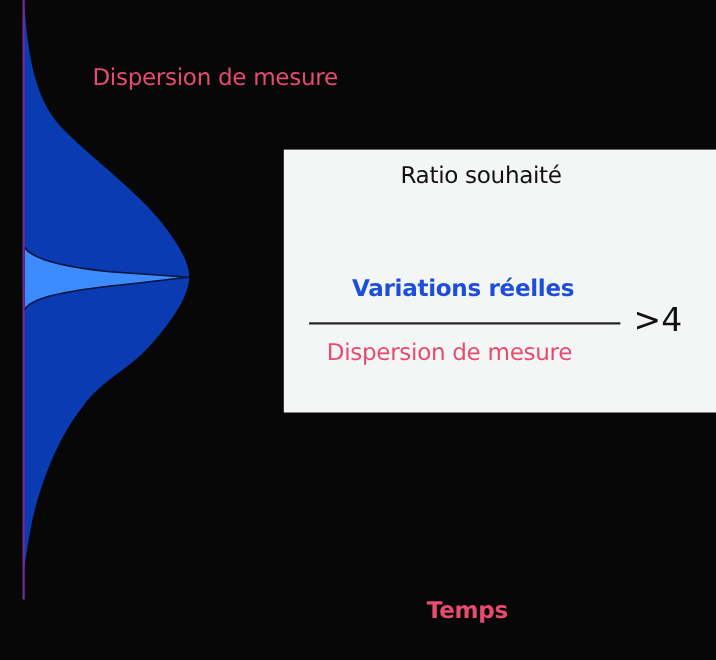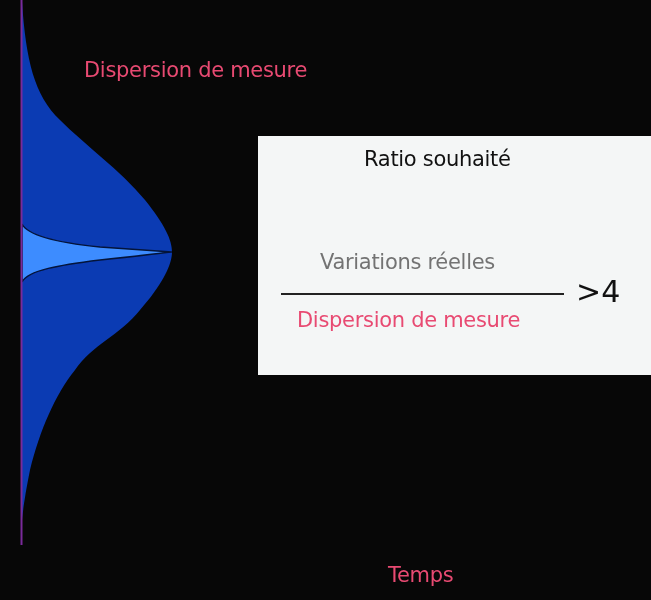--- a/index.html
+++ b/index.html
@@ -8,33 +8,33 @@
       background: #070707;
       position: relative; overflow: hidden;
       font-family: "DejaVu Sans", "Liberation Sans", sans-serif;
     }
     .diagram { position: absolute; left: 0; top: 0; }
     .label-pink {
       position: absolute; color: #e84a72;
       font-size: 21px; letter-spacing: -0.3px; white-space: nowrap;
     }
     .top-label { left: 84px; top: 58px; }
-    .time-label { left: 388px; top: 563px; }
+    .time-label { left: 388px; top: 543px; font-weight: bold; }
     .ratio-box {
       position: absolute; left: 258px; top: 136px;
       width: 393px; height: 239px;
       background: #f4f6f6;
     }
     .ratio-title {
       position: absolute; left: 106px; top: 11px;
       font-size: 21px; color: #111; white-space: nowrap; letter-spacing: -0.3px;
     }
     .numerator {
       position: absolute; left: 62px; top: 114px;
-      font-size: 21px; color: #737373; white-space: nowrap; letter-spacing: -0.3px;
+      font-size: 21px; color: #1d4ed8; white-space: nowrap; letter-spacing: -0.3px; font-weight: bold;
     }
     .fraction-bar {
       position: absolute; left: 23px; top: 157px;
       width: 283px; height: 2px; background: #222;
     }
     .denominator {
       position: absolute; left: 39px; top: 172px;
       font-size: 21px; color: #e84a72; white-space: nowrap; letter-spacing: -0.3px;
     }
     .threshold {

